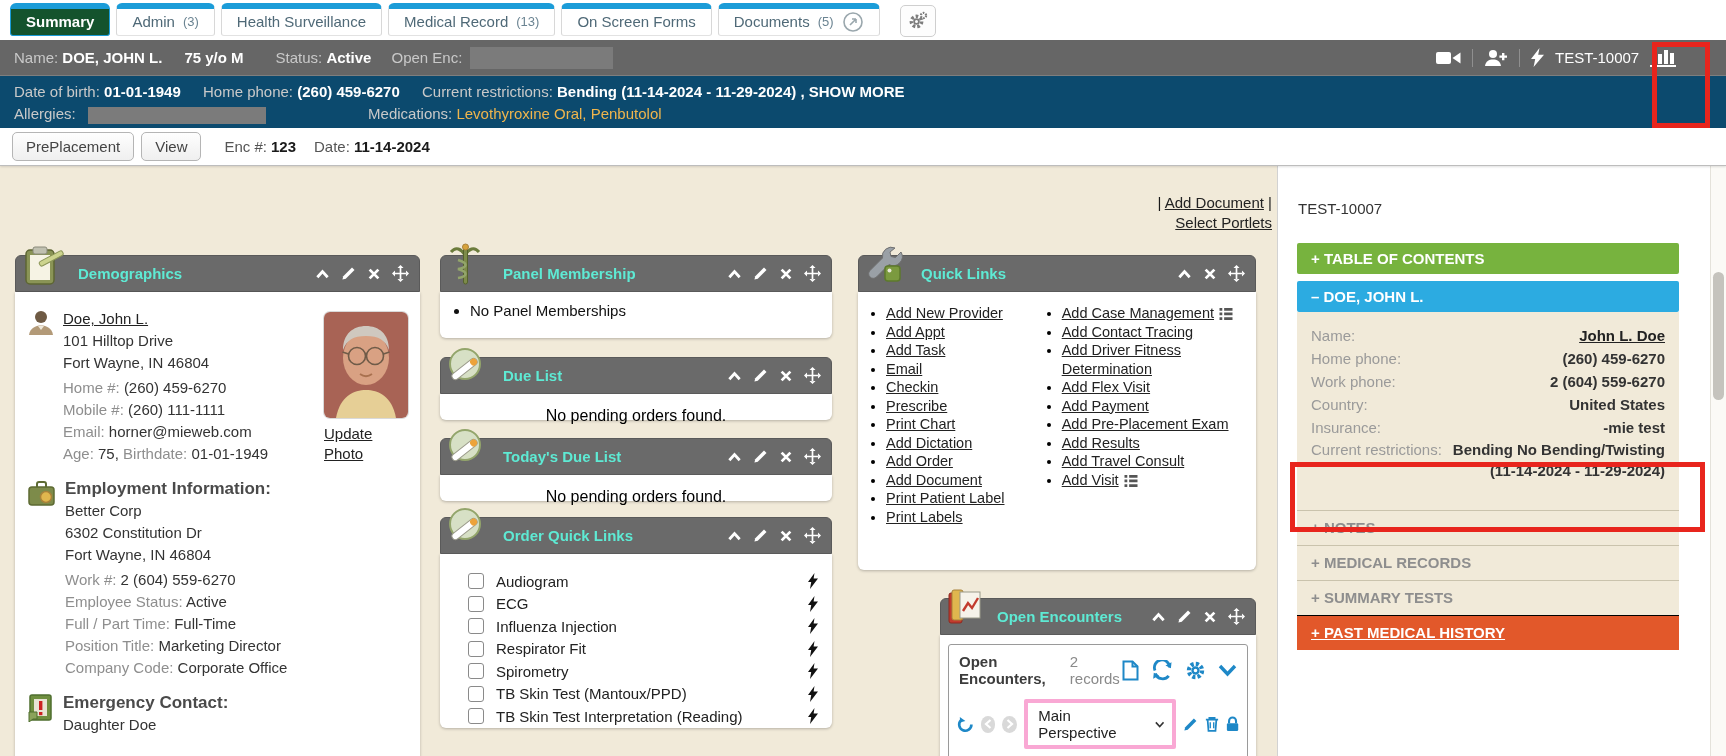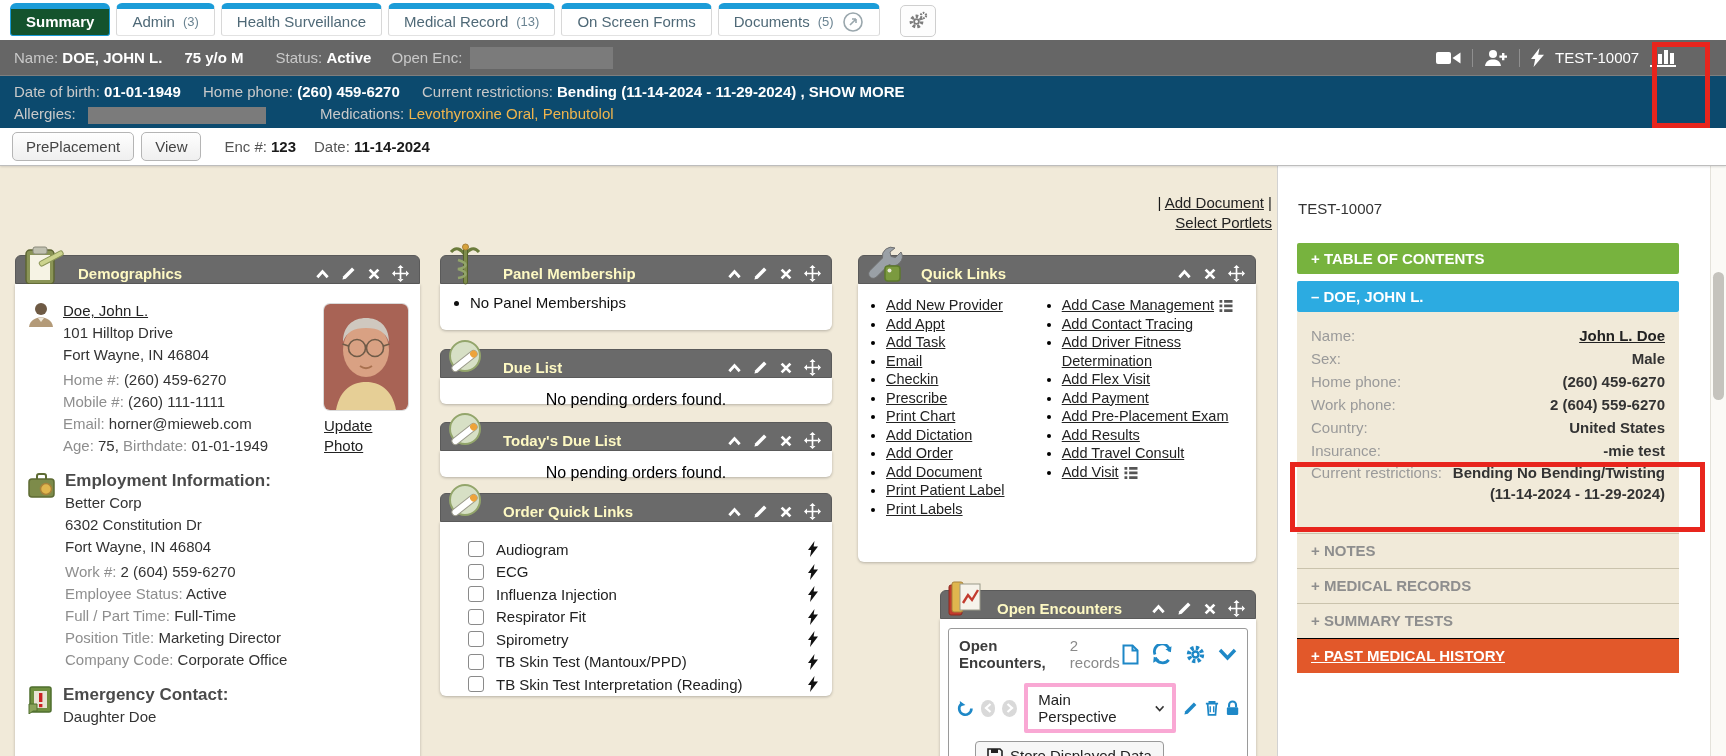--- a/index.html
+++ b/index.html
@@ -37,22 +37,22 @@
   .btnrow .meta{margin-left:16px;color:#555;}
   .btnrow .meta b{color:#1a1a1a;margin-left:4px;margin-right:18px;}
   
   .content{position:relative;height:590px;background:#f1ead9;overflow:hidden;}
   .col{position:absolute;top:0;}
   #col1{left:15px;width:405px;}
   #col2{left:440px;width:392px;}
   #col3{left:858px;width:420px;}
   
   .portlet{position:relative;}
-  .phead{position:relative;height:29px;background:#6a6a6a;border:1px solid #5a5a5a;border-radius:6px 6px 0 0;
-         color:#fef9c3;font-weight:bold;font-size:15px;line-height:35px;padding-left:62px;box-sizing:border-box;}
+  .phead{position:relative;height:37px;background:#6a6a6a;border:1px solid #5a5a5a;border-radius:6px 6px 0 0;
+         color:#5eead4;font-weight:bold;font-size:15px;line-height:35px;padding-left:62px;box-sizing:border-box;}
   .picon{position:absolute;left:2px;top:-14px;}
   .pctl{position:absolute;right:10px;top:0;height:35px;display:flex;align-items:center;gap:11px;}
   .pctl svg{cursor:pointer;}
   .pbody{background:#fff;border-radius:0 0 6px 6px;box-shadow:0 1px 3px rgba(0,0,0,.25);box-sizing:border-box;}
   
   .dline{font-size:15px;color:#333;line-height:22px;}
   .dlab{color:#8e8e8e;}
   .drow{display:flex;gap:8px;}
   .lnk{color:#222;text-decoration:underline;cursor:pointer;}
   .photo{position:absolute;top:20px;right:12px;width:84px;height:106px;border-radius:6px;overflow:hidden;
@@ -198,21 +198,21 @@
     <span class="lab">Date of birth:</span>
     <span class="val">01-01-1949</span>
     <span class="lab" style="margin-left:18px;">Home phone:</span>
     <span class="val">(260) 459-6270</span>
     <span class="lab" style="margin-left:18px;">Current restrictions:</span>
     <span class="val">Bending (11-14-2024 - 11-29-2024) , SHOW MORE</span>
   </div>
   <div class="b2line">
     <span class="lab">Allergies:</span>
     <span class="redact"></span>
-    <span class="lab" style="margin-left:50px;">Medications:</span>
+    <span class="lab" style="margin-left:98px;">Medications:</span>
     <span class="yellow">Levothyroxine Oral, Penbutolol</span>
   </div>
 </div>
 
 <div class="btnrow">
   <button class="gbtn">PrePlacement</button>
   <button class="gbtn">View</button>
   <span class="meta"><span>Enc #:</span><b>123</b><span>Date:</span><b>11-14-2024</b></span>
 </div>
 
@@ -641,24 +641,20 @@
     <div class="sb-id">TEST-10007</div>
     <div class="sb-bar sb-green">+ TABLE OF CONTENTS</div>
     <div class="sb-bar sb-blue">– DOE, JOHN L.</div>
     <div class="sb-panel">
       <div class="sb-rows">
         <div class="sb-row">
             <span class="l">Name:</span>
             <span class="v"><a class="lnk" style="font-weight:bold;">John L. Doe</a></span>
           </div>
         <div class="sb-row">
-            <span class="l">Sex:</span>
-            <span class="v">Male</span>
-          </div>
-        <div class="sb-row">
             <span class="l">Home phone:</span>
             <span class="v">(260) 459-6270</span>
           </div>
         <div class="sb-row">
             <span class="l">Work phone:</span>
             <span class="v">2 (604) 559-6270</span>
           </div>
         <div class="sb-row">
             <span class="l">Country:</span>
             <span class="v">United States</span>

